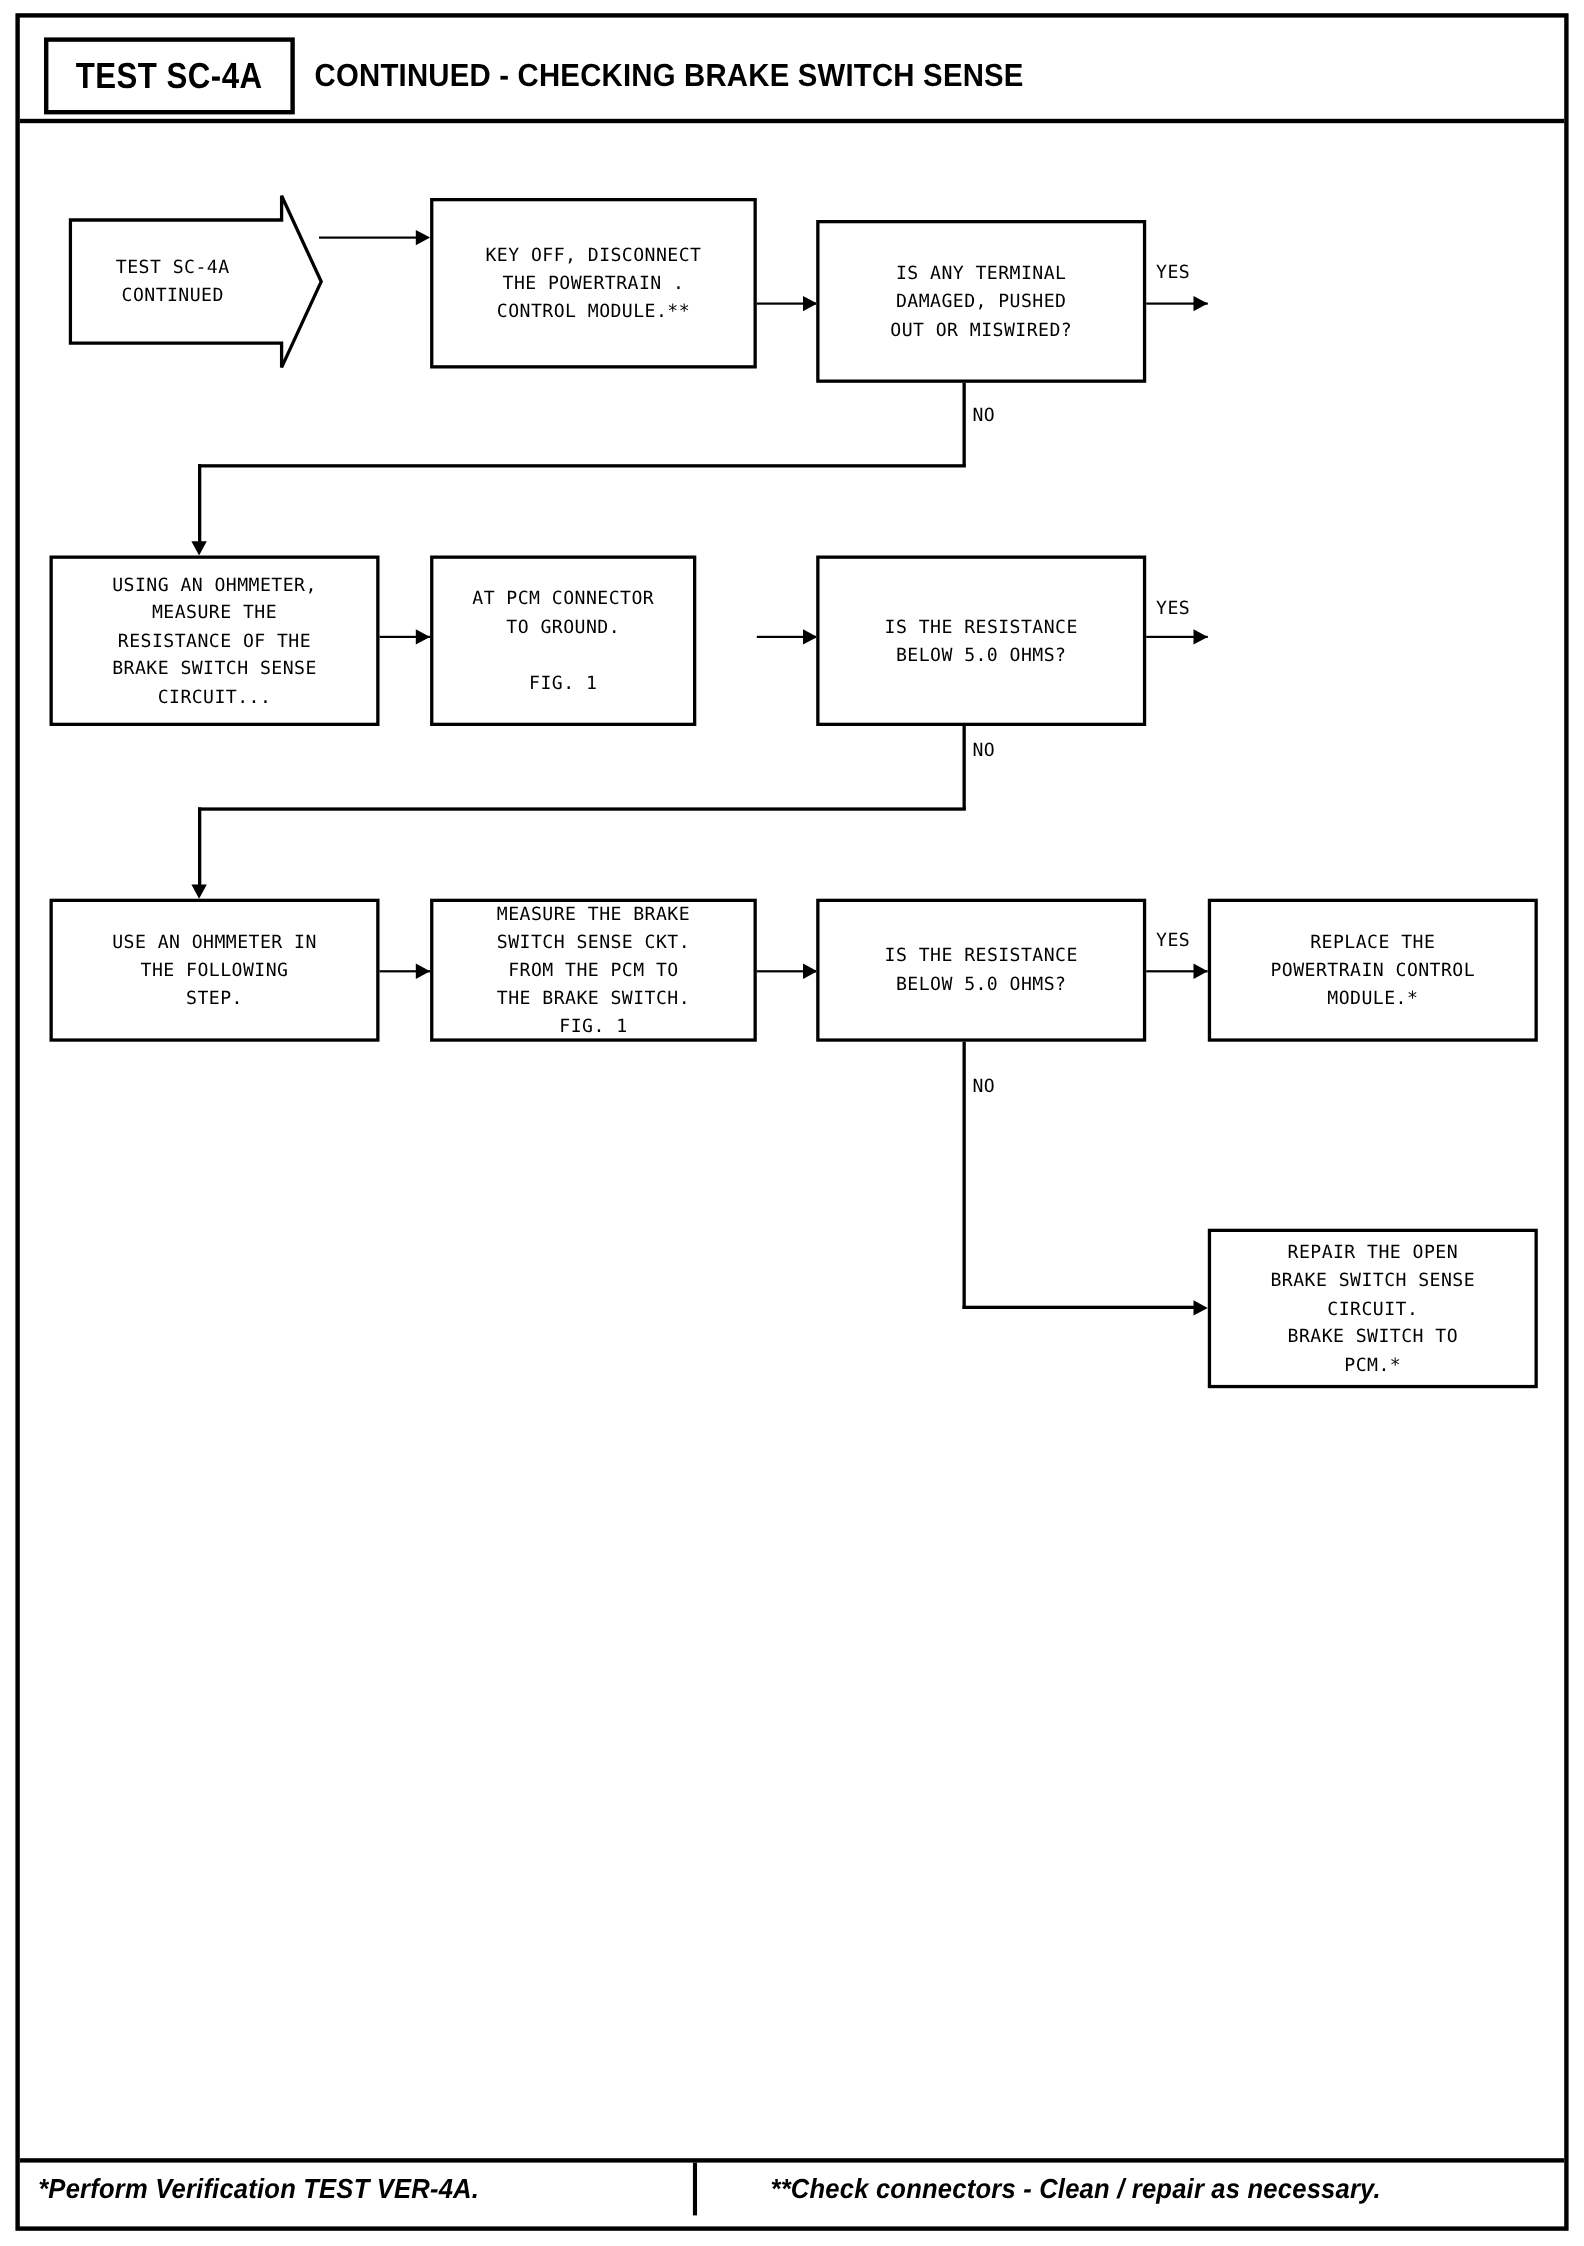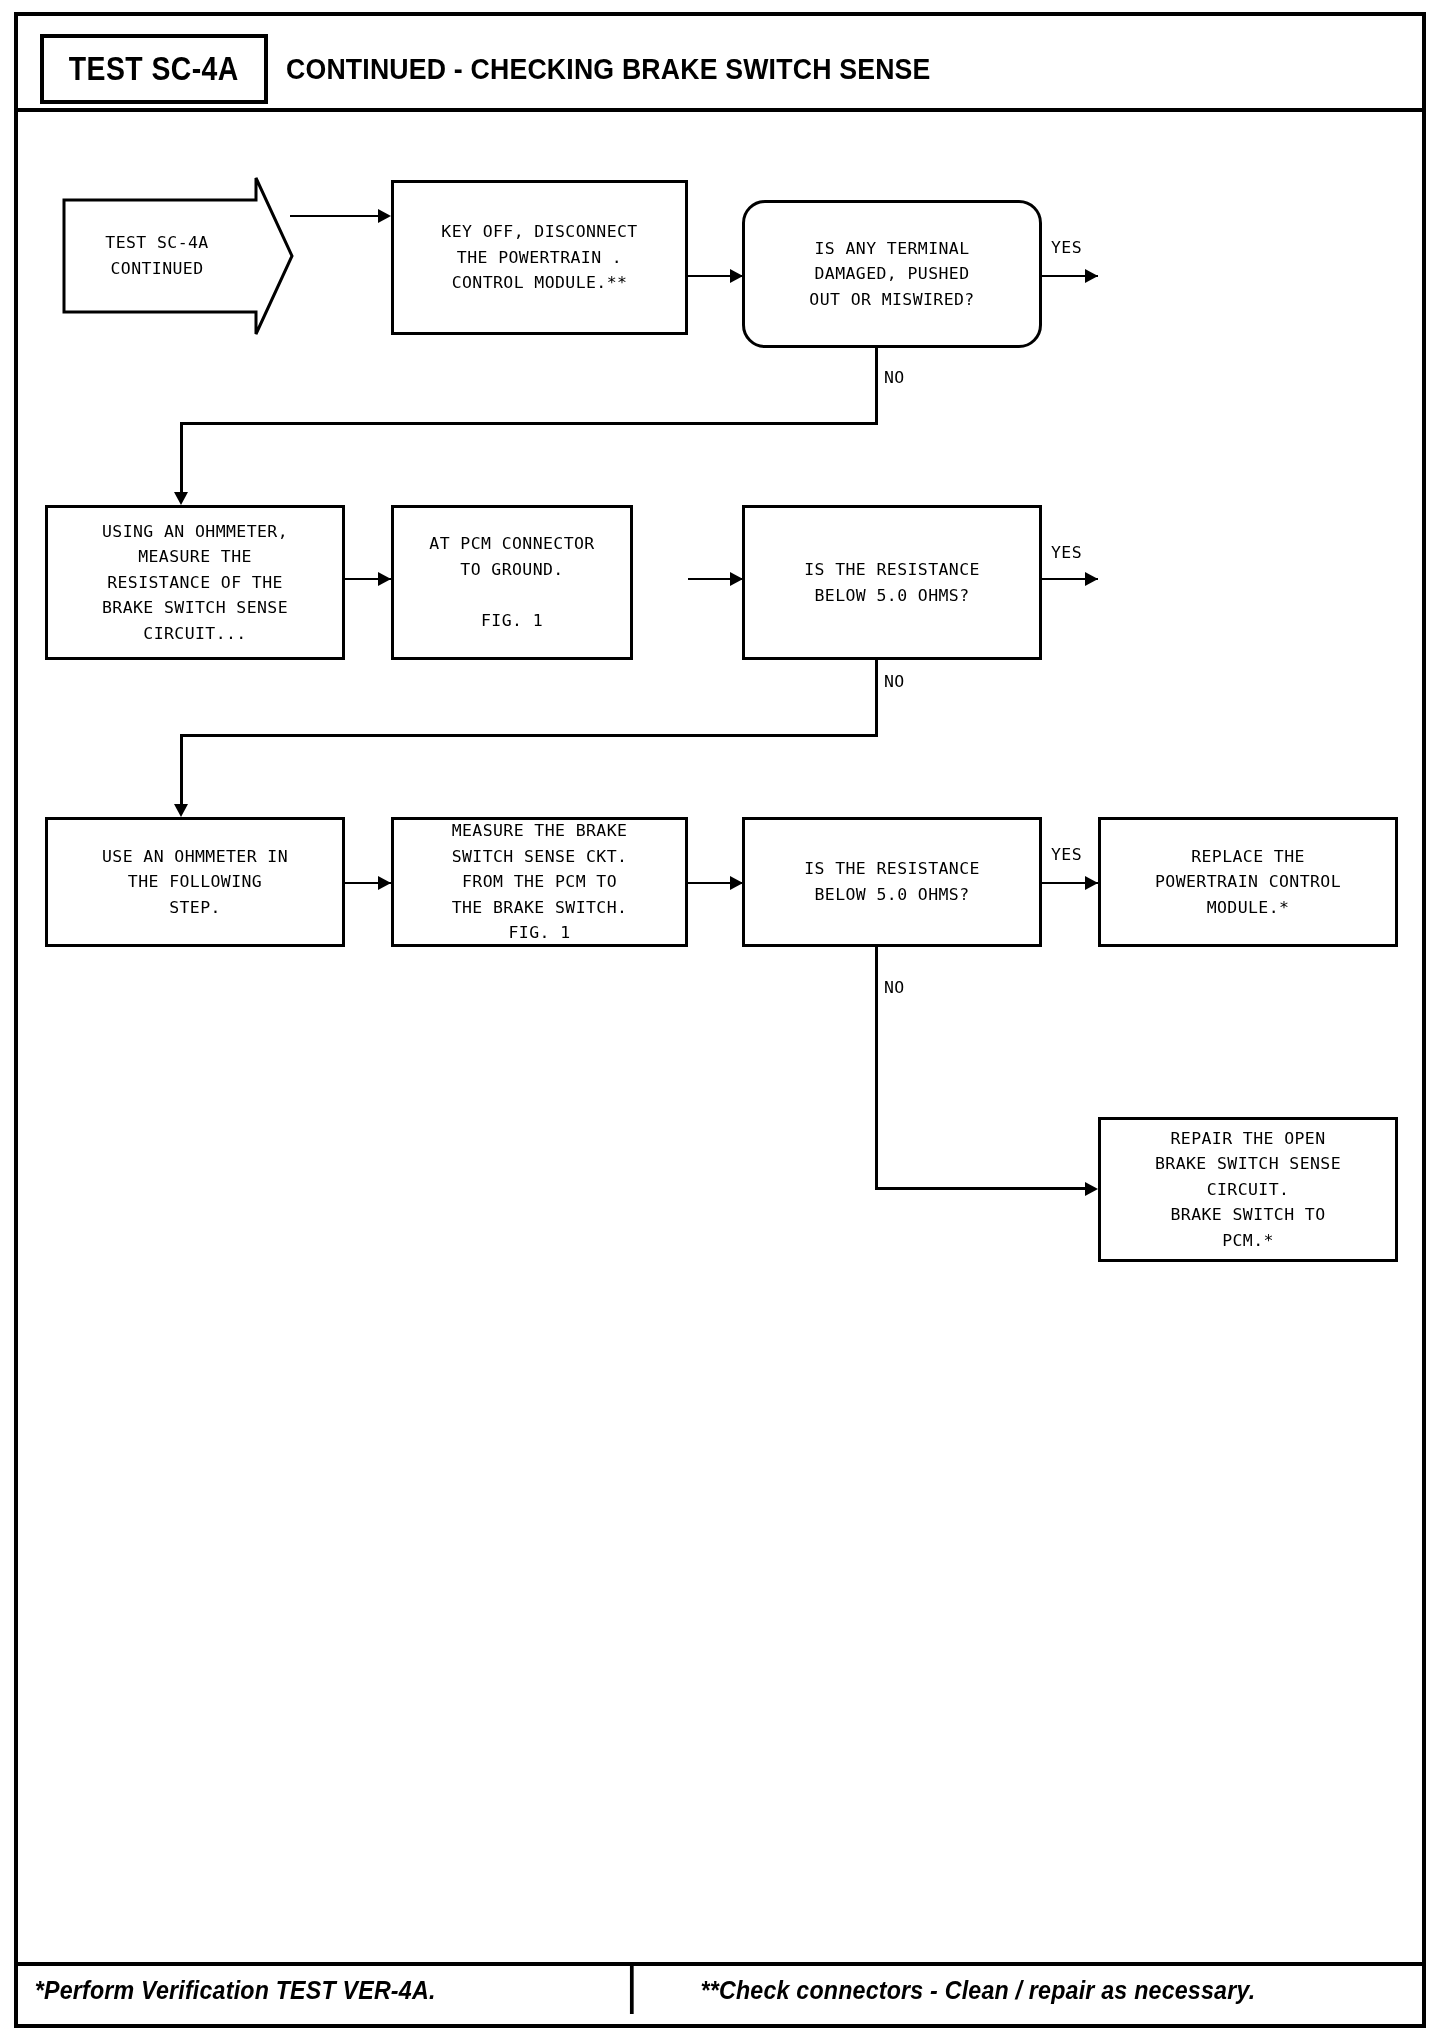--- a/index.html
+++ b/index.html
@@ -211,21 +211,21 @@
 
   <div class="node" style="left:391px; top:180px; width:297px; height:155px;">
     <div class="node-text">KEY OFF, DISCONNECT
 THE POWERTRAIN .
 CONTROL MODULE.**</div>
   </div>
 
   <div class="conn conn-h" style="left:688px; top:275px; width:56px;"></div>
   <div class="arrow-right" style="left:730px; top:269px;"></div>
 
-  <div class="node" style="left:742px; top:200px; width:300px; height:148px;border-radius:23px;">
+  <div class="node" style="left:742px; top:200px; width:300px; height:148px;">
     <div class="node-text">IS ANY TERMINAL
 DAMAGED, PUSHED
 OUT OR MISWIRED?</div>
   </div>
 
   <div class="edge-label" style="left:1051px; top:238px;">YES</div>
   <div class="conn conn-h" style="left:1042px; top:275px; width:56px;"></div>
   <div class="arrow-right" style="left:1085px; top:269px;"></div>
 
 

